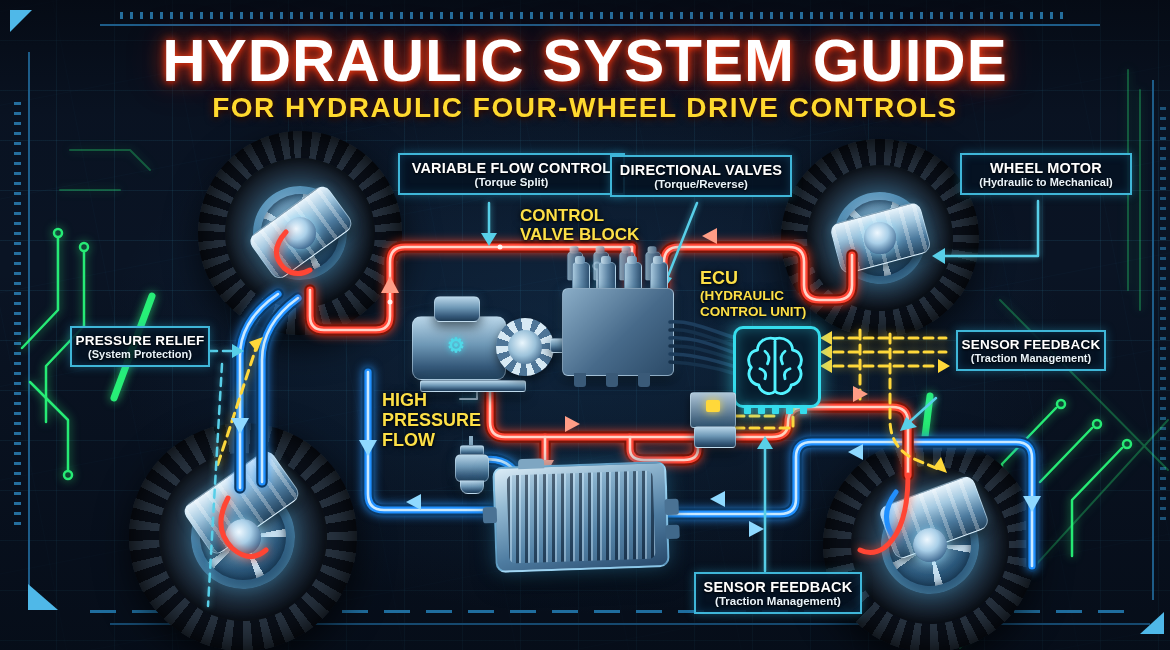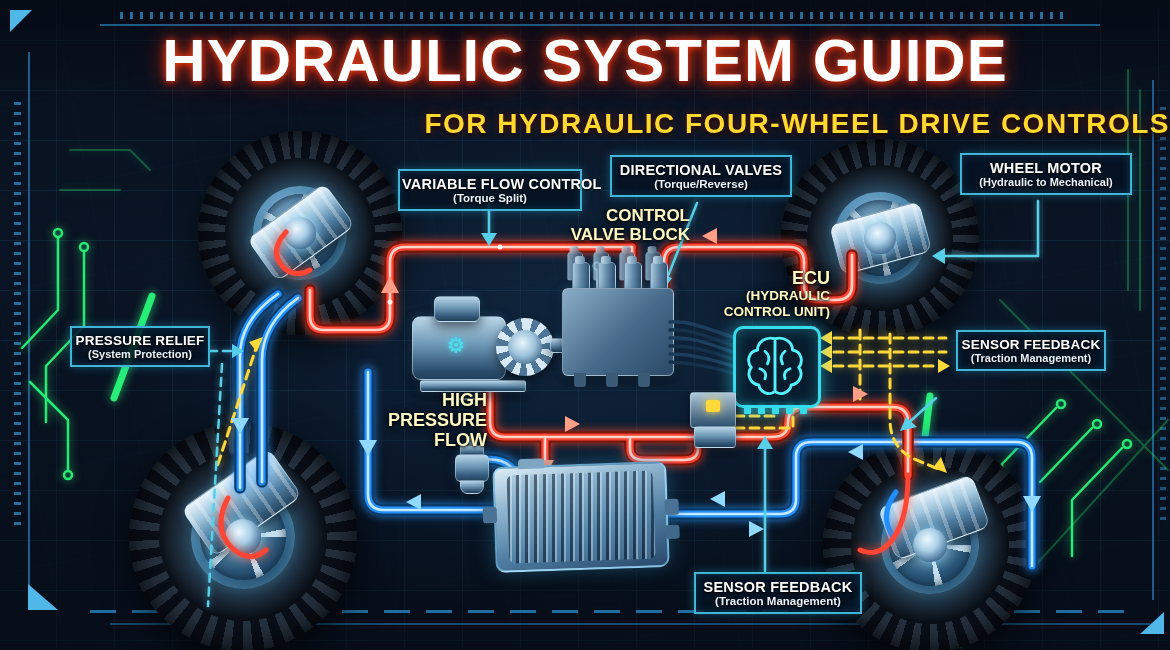--- a/index.html
+++ b/index.html
@@ -28,34 +28,34 @@
   .frame{background:#1d5c88;}
   .tick-h{background:repeating-linear-gradient(90deg,#2a7fb4 0 3px,transparent 3px 10px);opacity:.85;}
   .tick-v{background:repeating-linear-gradient(0deg,#2a7fb4 0 3px,transparent 3px 10px);opacity:.85;}
   .tri{background:#4fb8e8;}
   .dash-h{background:repeating-linear-gradient(90deg,#1f6d9e 0 26px,transparent 26px 42px);}
 
   
   .title-main{left:0;top:26px;width:1170px;text-align:center;font-size:60px;font-weight:bold;
     letter-spacing:1px;color:#ffffff;white-space:nowrap;
     text-shadow:0 0 8px rgba(255,72,30,.95),0 0 20px rgba(230,45,10,.65),0 0 38px rgba(200,30,5,.45),0 3px 5px rgba(90,8,0,.9);}
-  .title-sub{left:0;top:92px;width:1170px;text-align:right;font-size:28px;font-weight:bold;
+  .title-sub{left:0;top:92px;width:1170px;text-align:center;font-size:28px;font-weight:bold;
     letter-spacing:1.5px;color:var(--subtitle-yellow,#ffd92e);white-space:nowrap;
-    text-shadow:0 0 10px rgba(120,30,0,.8),0 2px 4px rgba(0,0,0,.85);margin-top:16px;}
+    text-shadow:0 0 10px rgba(120,30,0,.8),0 2px 4px rgba(0,0,0,.85);}
 
   
   .callout{background:rgba(5,18,34,.88);border:2px solid var(--callout-border-cyan,#3fb6d8);
     box-shadow:0 0 9px rgba(40,170,210,.4), inset 0 0 8px rgba(20,90,130,.45);
     text-align:center;padding:5px 2px;box-sizing:border-box;}
   .callout-title{font-size:14.5px;font-weight:bold;color:#fff;letter-spacing:.2px;
     text-shadow:0 1px 2px #000;white-space:nowrap;}
   .callout-note{font-size:11.5px;font-weight:bold;color:#e9f3f9;white-space:nowrap;text-shadow:0 1px 2px #000;}
 
   
-  .flabel{font-weight:bold;color:#fef9c3;text-align:right;text-shadow:0 1px 3px #000,0 0 8px rgba(0,0,0,.8);}
+  .flabel{font-weight:bold;color:#fde047;text-align:left;text-shadow:0 1px 3px #000,0 0 8px rgba(0,0,0,.8);}
   .flabel .l1{font-size:17px;line-height:1.12;}
   .flabel .l2{font-size:14px;line-height:1.15;}
 
   
   .wheel{border-radius:50%;
     background:repeating-conic-gradient(from 4deg,#27323f 0deg 5deg,#0a0f18 5deg 11deg);
     box-shadow:0 12px 34px rgba(0,0,0,.65), inset 0 0 30px #000;}
   .wheel .sidewall{position:absolute;inset:13%;border-radius:50%;
     background:radial-gradient(circle at 45% 40%,#1b2532 50%,#0c131e 100%);
     box-shadow:inset 0 0 20px #000;}
@@ -385,21 +385,21 @@
     <div class="abs metal" style="left:12px;top:44px;width:22px;height:12px;border-radius:0 0 8px 8px"></div>
   </div>
 
   <div class="abs reservoir" style="left:494px;top:464px;width:170px;height:102px;transform:rotate(-2deg)">
     <div class="abs" style="left:-13px;top:38px;width:14px;height:16px;background:#4a7294;border-radius:3px"></div>
     <div class="abs" style="right:-13px;top:36px;width:14px;height:16px;background:#4a7294;border-radius:3px"></div>
     <div class="abs" style="right:-13px;top:62px;width:14px;height:14px;background:#40688a;border-radius:3px"></div>
     <div class="abs" style="left:24px;top:-9px;width:26px;height:10px;background:#7ea6c2;border-radius:4px 4px 0 0"></div>
   </div>
 
-  <div class="abs callout" style="left:398px;top:169px;width:184px">
+  <div class="abs callout" style="left:398px;top:153px;width:227px">
     <div class="callout-title">VARIABLE FLOW CONTROL</div>
     <div class="callout-note">(Torque Split)</div>
   </div>
   <div class="abs callout" style="left:610px;top:155px;width:182px">
     <div class="callout-title">DIRECTIONAL VALVES</div>
     <div class="callout-note">(Torque/Reverse)</div>
   </div>
   <div class="abs callout" style="left:960px;top:153px;width:172px">
     <div class="callout-title">WHEEL MOTOR</div>
     <div class="callout-note" style="font-size:11px">(Hydraulic to Mechanical)</div>

